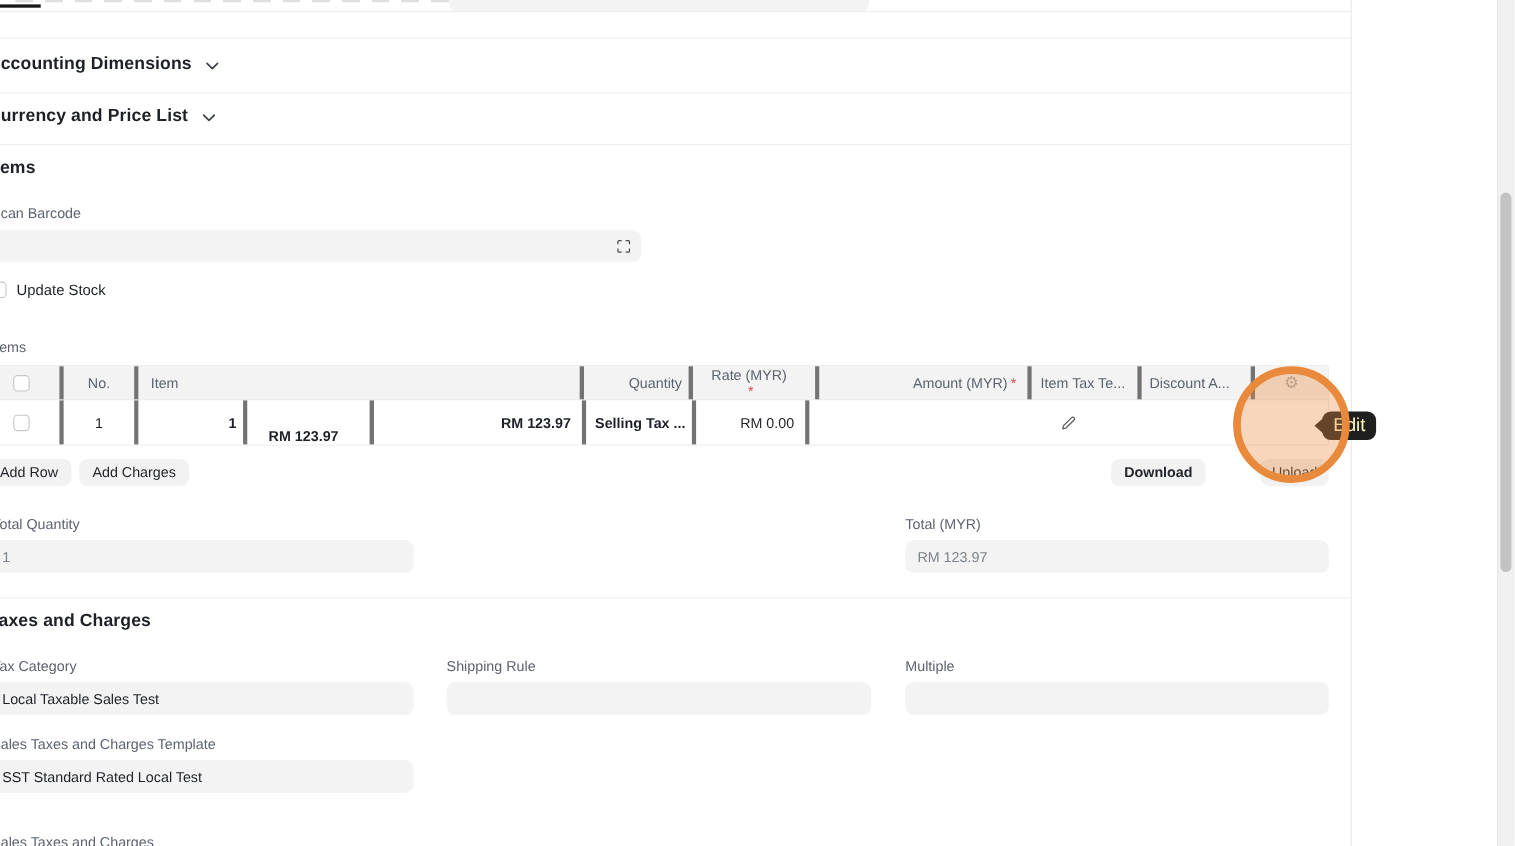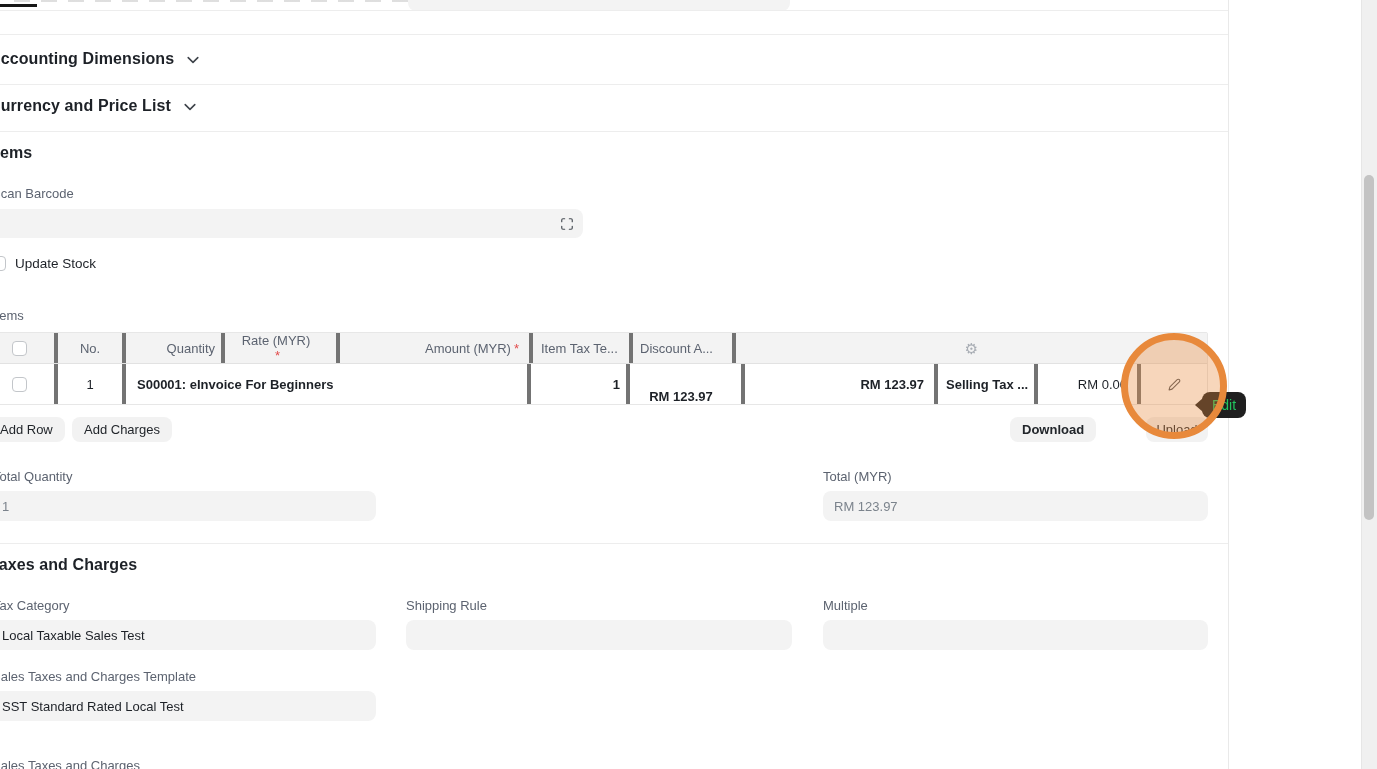--- a/index.html
+++ b/index.html
@@ -56,23 +56,23 @@
   .c-act{flex:1;justify-content:center;}
   .bold{font-weight:600;color:var(--text-dark);}
   .req{color:var(--required);margin-left:3px;}
   .gear{font-size:15px;color:#A8ADB4;line-height:1;cursor:pointer;}
 
   .btn{position:absolute;height:25px;background:#F2F2F2;border-radius:8px;border:none;
     font-family:inherit;font-size:13px;font-weight:500;color:#22262B;
     display:flex;align-items:center;padding:0 12px;cursor:pointer;box-sizing:border-box;}
 
   
-  .edit-tip{position:absolute;left:1202px;top:392px;height:26px;background:var(--tooltip-bg);
-    color:#22c55e;border-radius:8px;display:flex;align-items:center;padding:0 10px;
-    font-size:14px;font-weight:500;z-index:30;}
+  .edit-tip{position:absolute;left:1202px;top:374px;height:26px;background:var(--tooltip-bg);
+    color:#fef9c3;border-radius:8px;display:flex;align-items:center;padding:0 10px;
+    font-size:17px;font-weight:500;z-index:30;}
   .edit-tip::before{content:"";position:absolute;left:-7px;top:50%;transform:translateY(-50%);
     border-top:7px solid transparent;border-bottom:7px solid transparent;
     border-right:8px solid var(--tooltip-bg);}
   .highlight-circle{position:absolute;left:1121px;top:333px;width:92px;height:92px;
     border:7px solid var(--highlight-ring);background:var(--highlight-fill);
     border-radius:50%;z-index:40;pointer-events:none;}
 
   
   .scroll-track{position:absolute;left:1361px;top:0;width:16px;height:769px;
     background:#F0F0F0;border-left:1px solid #E6E6E6;box-sizing:border-box;}
@@ -136,41 +136,41 @@
   </div>
 
   <div class="field-label" style="left:-8px;top:308px;">Items</div>
 
   <div class="grid">
     <div class="grow grid-header">
       <div class="gc c-check">
           <span class="checkbox"></span>
         </div>
       <div class="gc c-no">No.</div>
+      <div class="gc c-item">Item</div>
       <div class="gc c-qty">Quantity</div>
       <div class="gc c-rate">
           <span>Rate (MYR)</span>
           <span class="req">*</span>
         </div>
       <div class="gc c-amt">
           <span>Amount (MYR)</span>
           <span class="req">*</span>
         </div>
       <div class="gc c-tax">Item Tax Te...</div>
       <div class="gc c-disc">Discount A...</div>
       <div class="gc c-act">
           <span class="gear">⚙</span>
         </div>
     </div>
     <div class="grow grid-row">
       <div class="gc c-check">
           <span class="checkbox"></span>
         </div>
       <div class="gc c-no">1</div>
-      <div class="gc c-item bold">S00001: eInvoice For Beginners</div>
       <div class="gc c-qty bold">1</div>
       <div class="gc c-rate bold">RM 123.97</div>
       <div class="gc c-amt bold">RM 123.97</div>
       <div class="gc c-tax bold">Selling Tax ...</div>
       <div class="gc c-disc">RM 0.00</div>
       <div class="gc c-act">
         <span>
           <svg width="13" height="13" viewBox="0 0 24 24" fill="none" stroke="#54575C" stroke-width="2" stroke-linecap="round" stroke-linejoin="round">
             <path d="M17 3a2.828 2.828 0 1 1 4 4L7.5 20.5 2 22l1.5-5.5L17 3z"></path>
           </svg>

